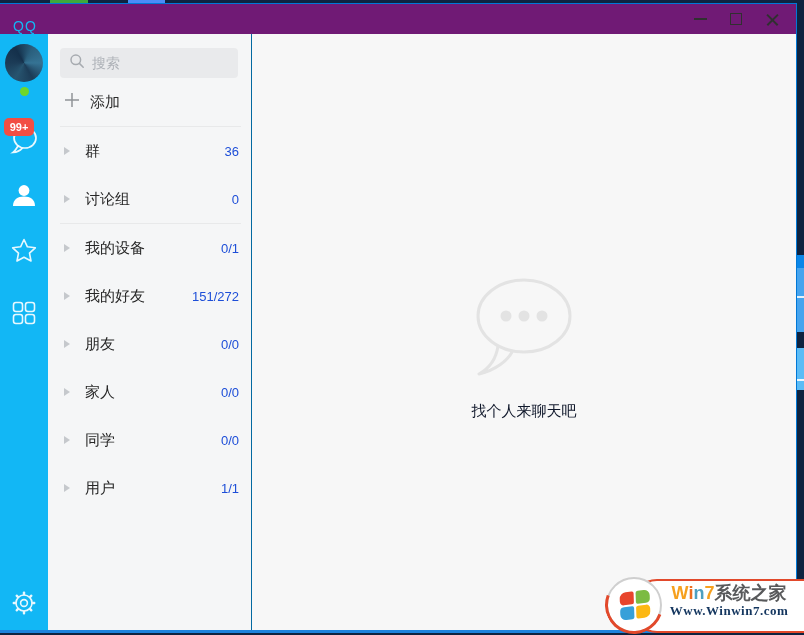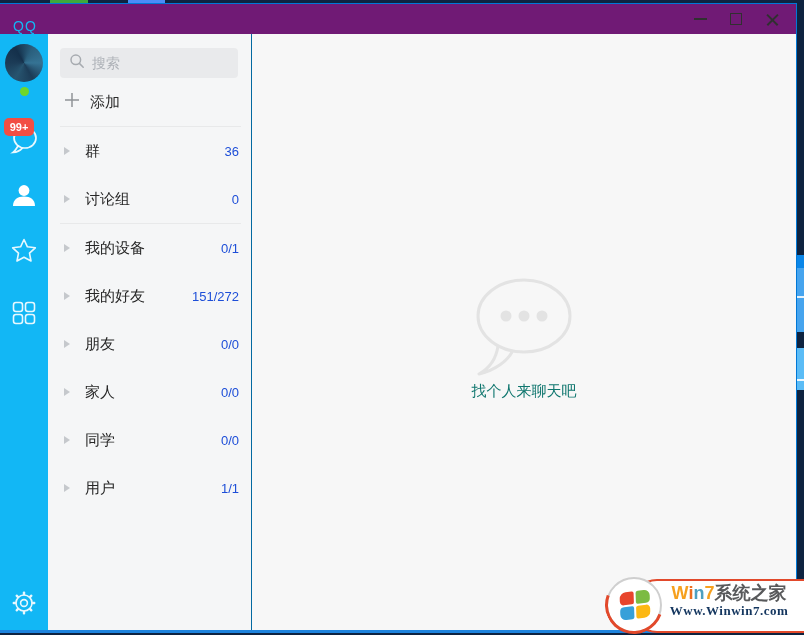--- a/index.html
+++ b/index.html
@@ -65,21 +65,21 @@
   .add-label { font-size:15px; color:#2b2b2b; margin-left:10px; }
   .panel-divider { height:1px; background:#e8e9ea; margin:0 10px 0 12px; flex:0 0 auto; }
   .group-row { height:48px; display:flex; align-items:center; padding:0 12px 0 16px; flex:0 0 auto; cursor:default; }
   .tri { width:0; height:0; border-left:6px solid #c5c8cc; border-top:4.5px solid transparent; border-bottom:4.5px solid transparent; margin-right:15px; }
   .group-label { font-size:15px; color:#262626; }
   .group-count { margin-left:auto; font-size:13px; color:#1d4ed8; }
 
   
   .chat-area { flex:1; background:#f7f7f7; position:relative; }
   .empty-state { position:absolute; top:240px; left:50%; transform:translateX(-50%); text-align:center; }
-  .empty-hint { font-size:15px; color:#0f766e; margin-top:0; white-space:nowrap; }
+  .empty-hint { font-size:15px; color:#0f172a; margin-top:20px; white-space:nowrap; }
 
   
   .watermark { position:absolute; right:0; bottom:0; width:198px; height:60px; z-index:9; }
   .wm-banner { position:absolute; left:24px; top:4px; right:0; bottom:2px; background:#fff;
     border:2px solid #e2492b; border-right:none; border-radius:27px 0 0 27px; }
   .wm-circle { position:absolute; left:0; top:2px; width:56px; height:56px; background:#fff; border-radius:50%;
     border:2px solid #cfcfcf; z-index:2; }
   .wm-circle::after { content:""; position:absolute; inset:-3px; border-radius:50%; border:3px solid transparent;
     border-left-color:#e2492b; border-bottom-color:#e2492b; transform:rotate(-25deg); }
   .win-flag { position:absolute; left:12px; top:12px; width:30px; height:28px; display:grid;

